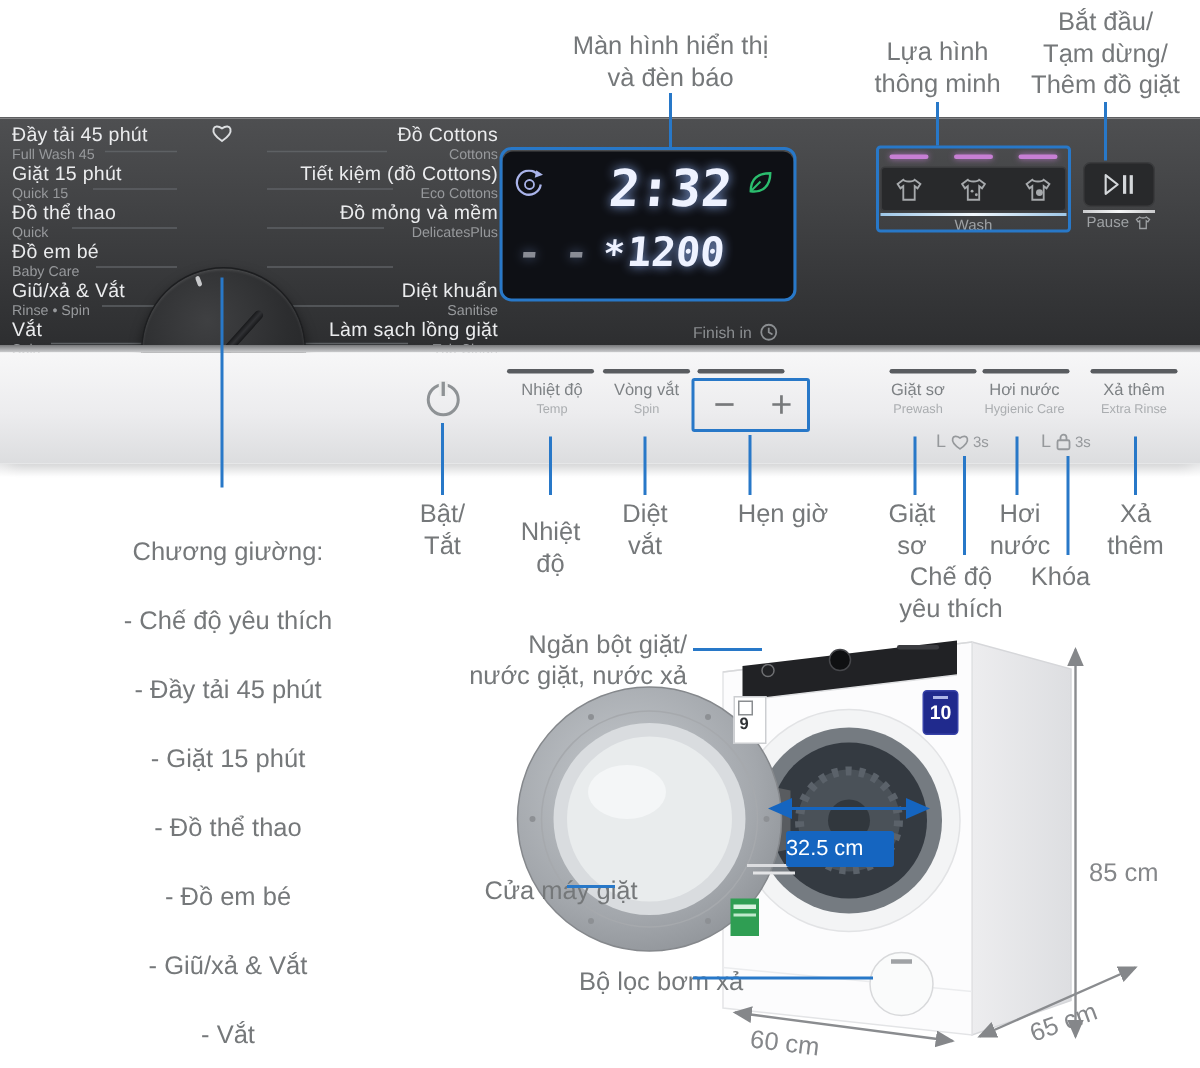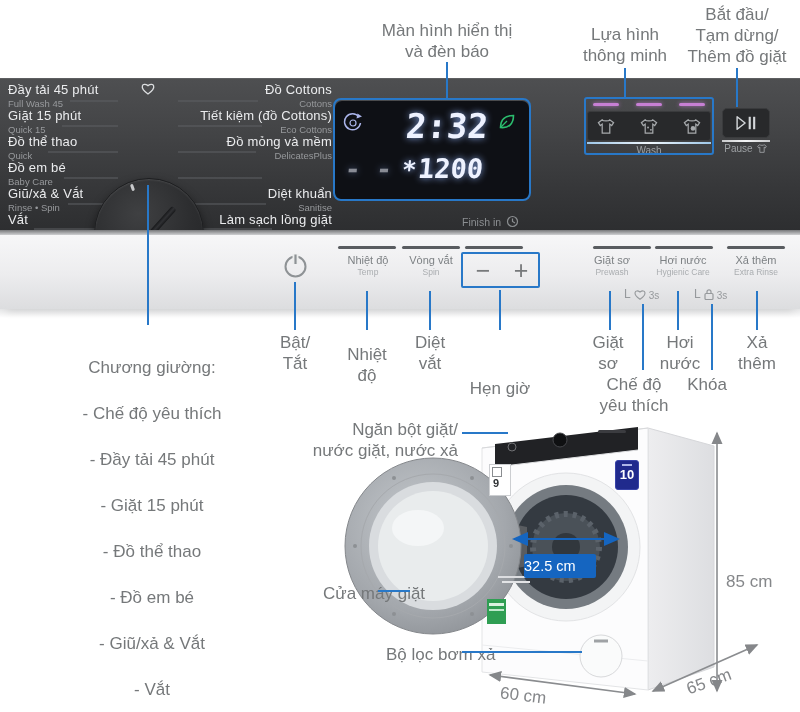--- a/index.html
+++ b/index.html
@@ -283,21 +283,21 @@
   <div class="vl" style="left:677px;top:291px;height:39px;"></div>
   <div class="vl" style="left:711px;top:304px;height:66px;"></div>
   <div class="vl" style="left:756px;top:291px;height:39px;"></div>
 
   <div class="callout" style="left:250px;top:332px;width:90px;">Bật/
 Tắt</div>
   <div class="callout" style="left:322px;top:332px;width:90px;margin-top:12px;">Nhiệt
 độ</div>
   <div class="callout" style="left:385px;top:332px;width:90px;">Diệt
 vắt</div>
-  <div class="callout" style="left:455px;top:332px;width:90px;margin-top:46px;">Hẹn giờ</div>
+  <div class="callout" style="left:477px;top:332px;width:90px;">Hẹn giờ</div>
   <div class="callout" style="left:563px;top:332px;width:90px;">Giặt
 sơ</div>
   <div class="callout" style="left:635px;top:332px;width:90px;">Hơi
 nước</div>
   <div class="callout" style="left:712px;top:332px;width:90px;">Xả
 thêm</div>
   <div class="callout" style="left:579px;top:374px;width:110px;">Chế độ
 yêu thích</div>
   <div class="callout" style="left:677px;top:374px;width:60px;">Khóa</div>
 

